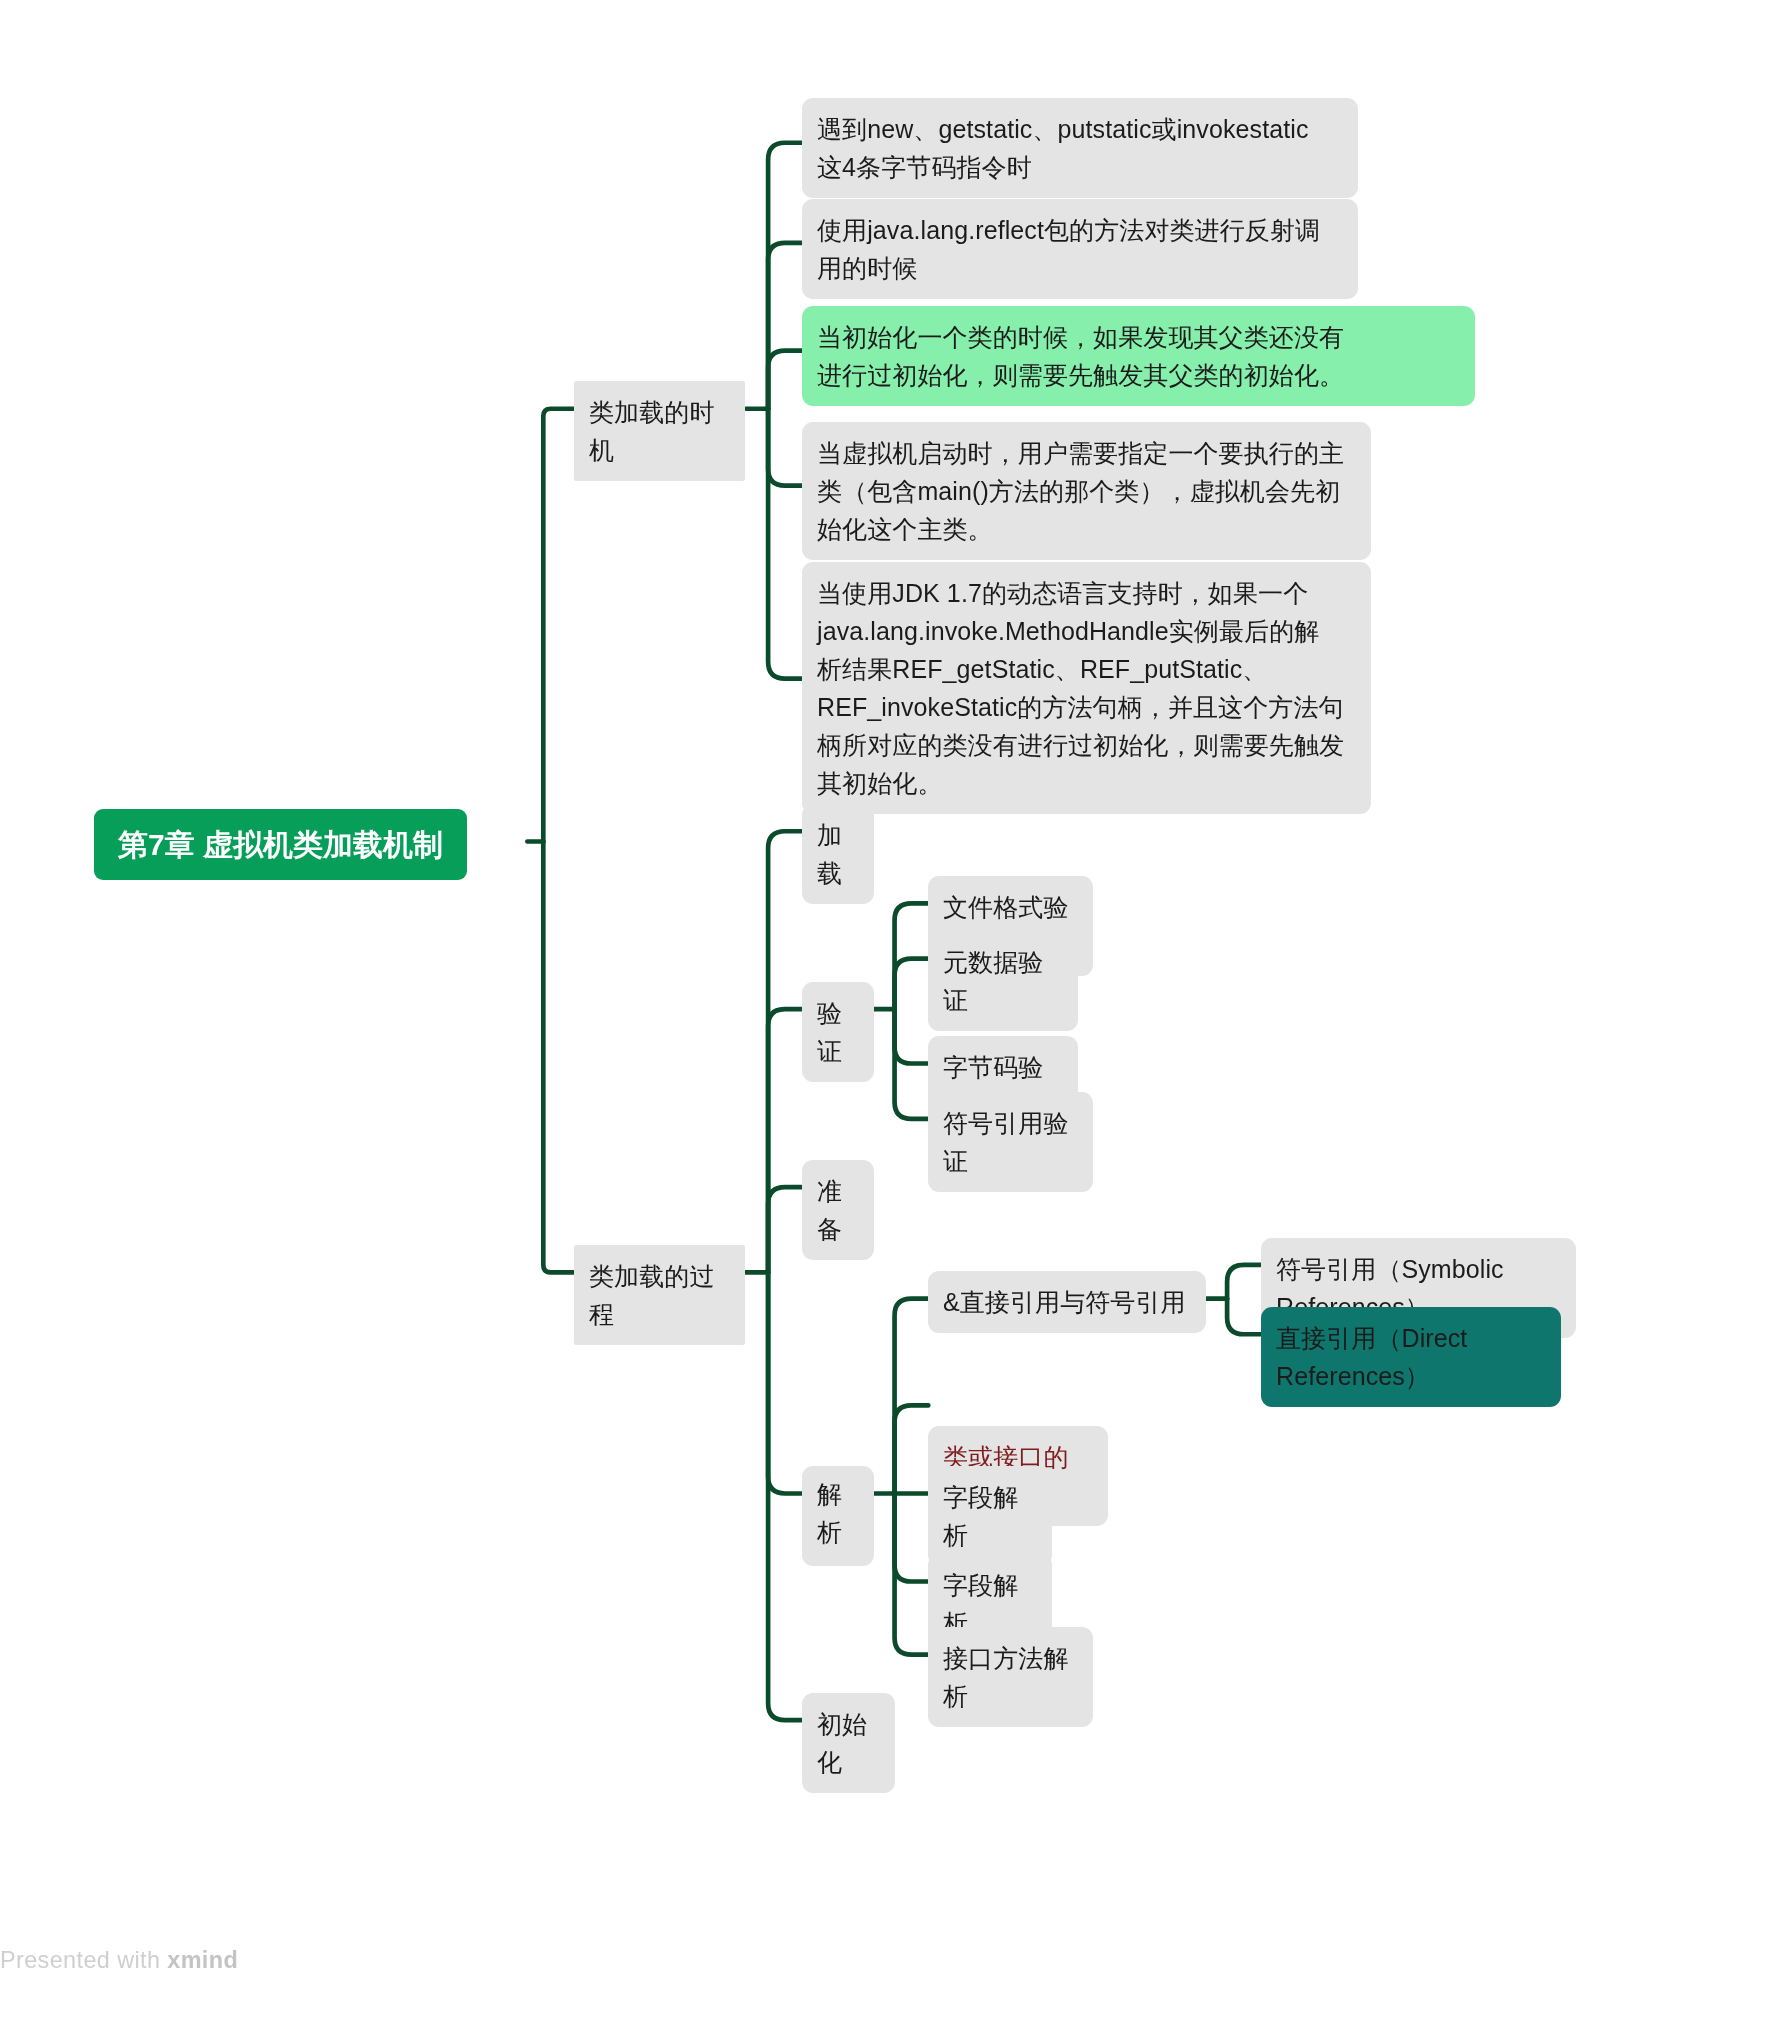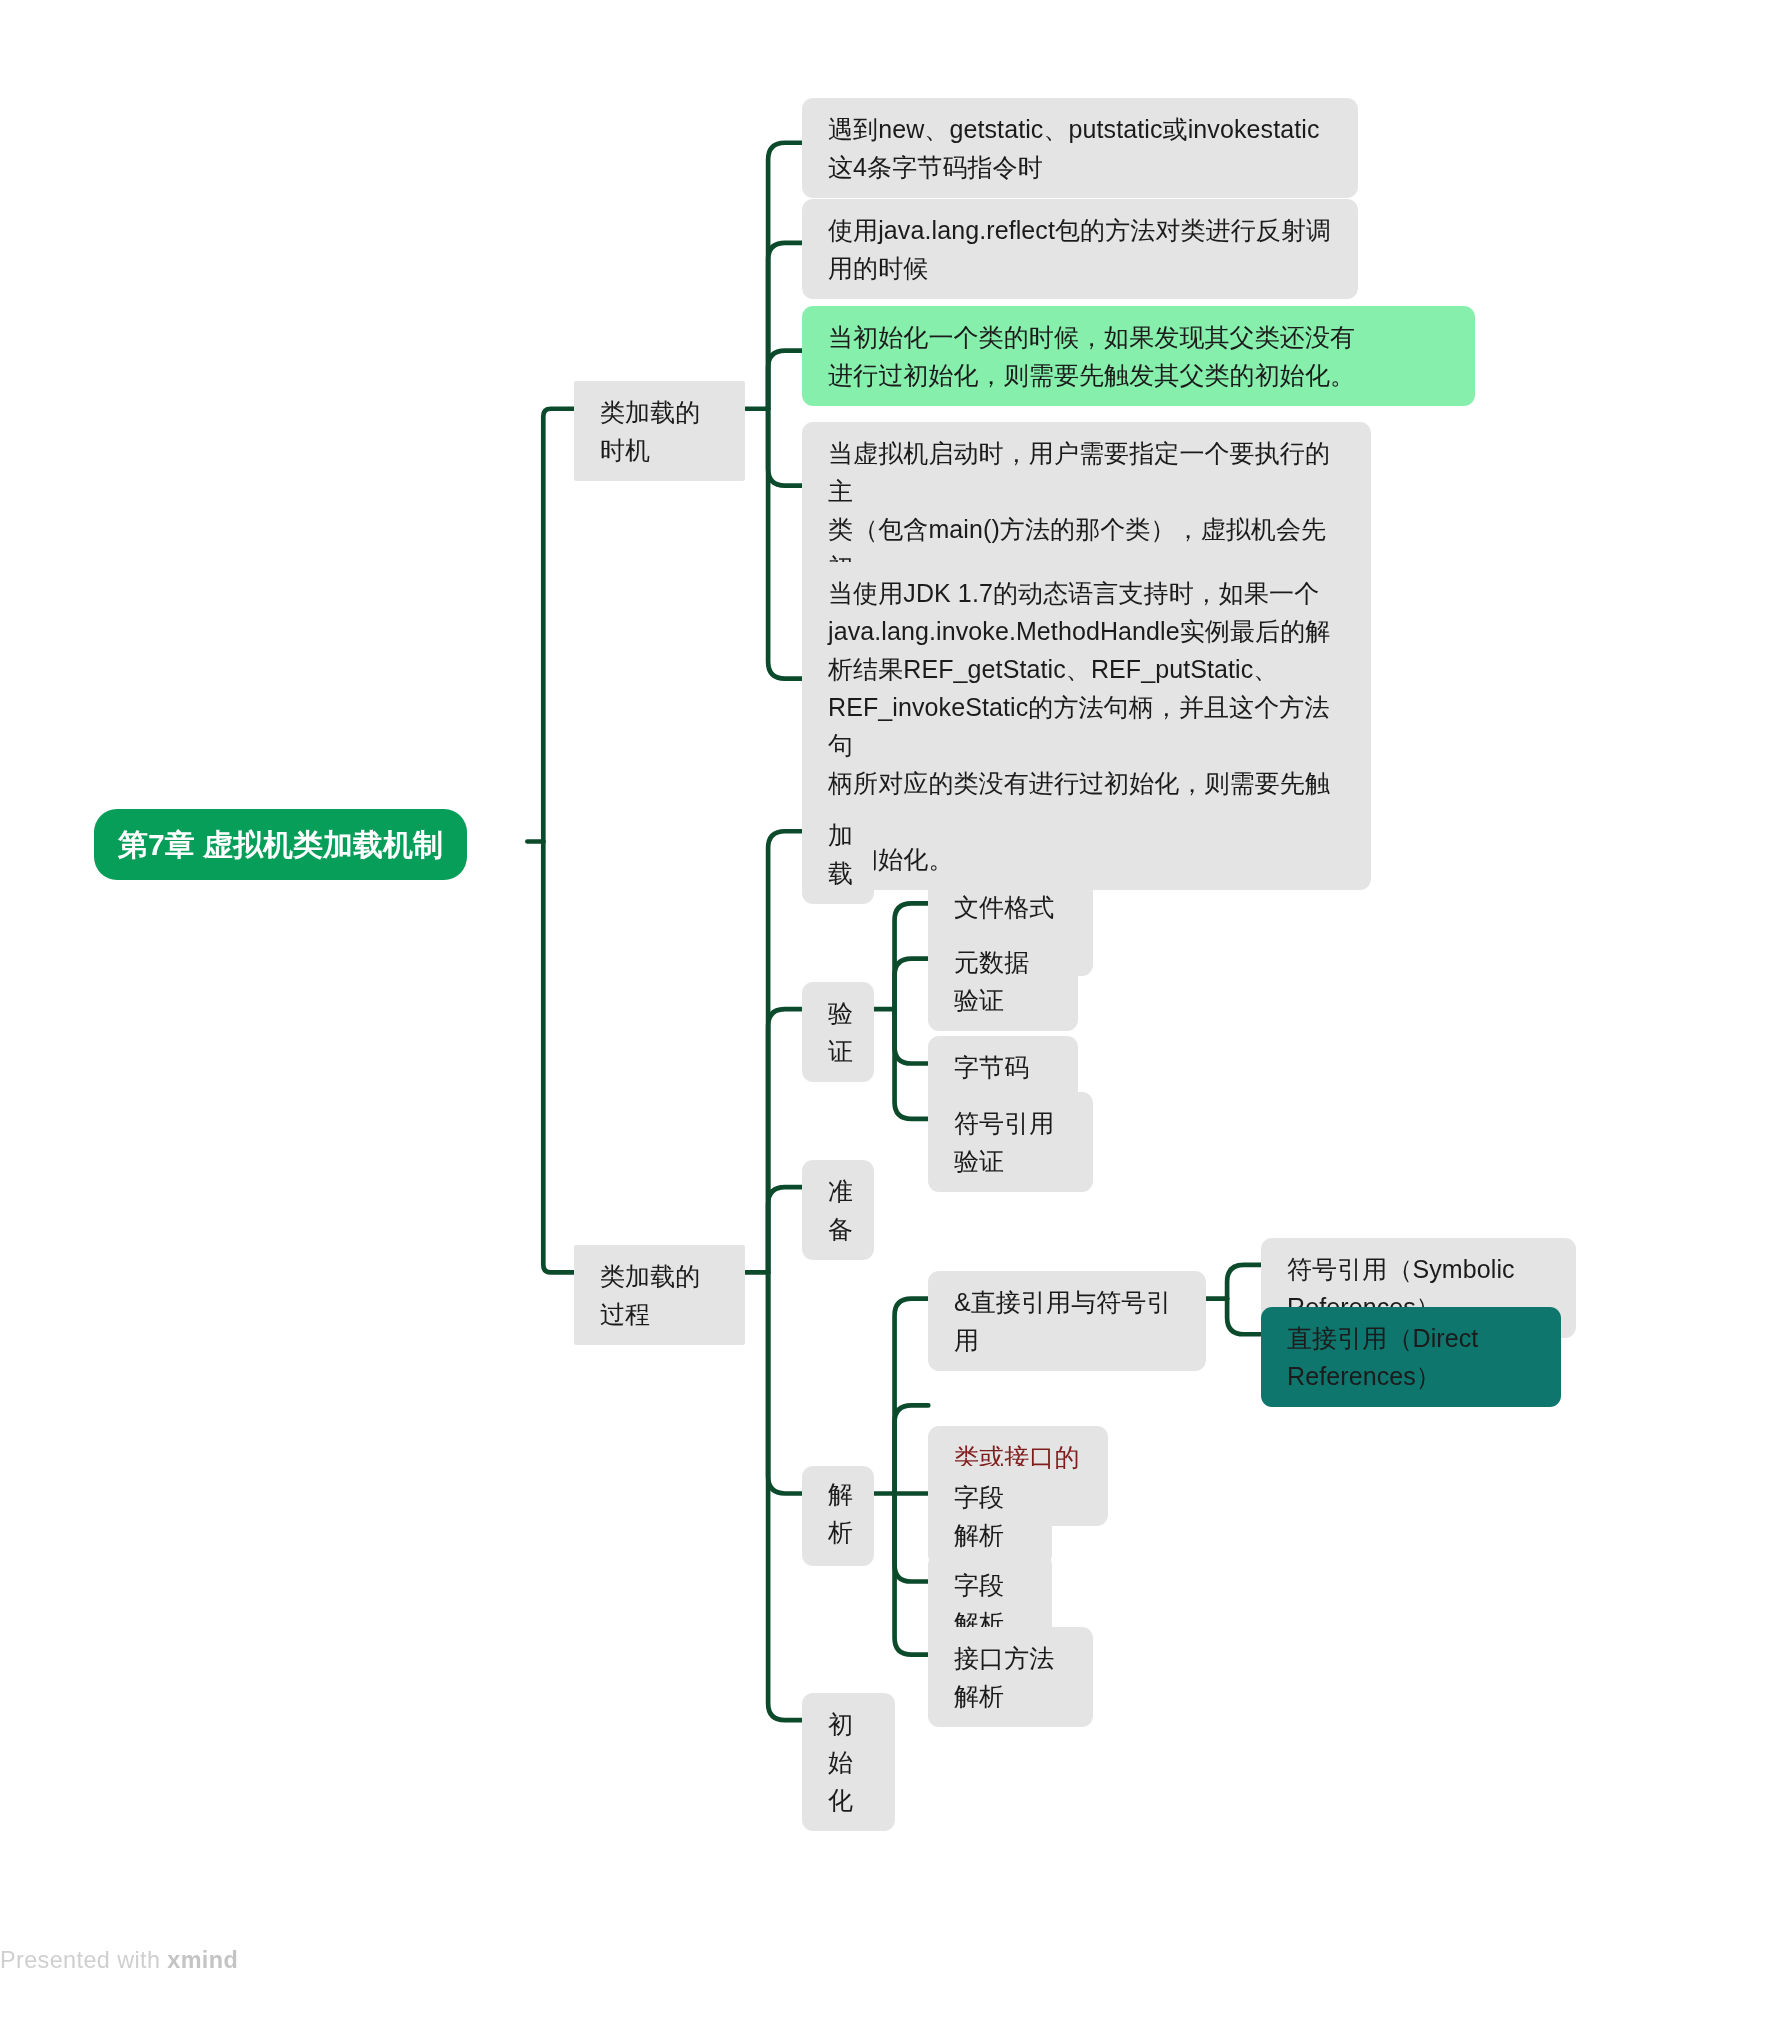--- a/index.html
+++ b/index.html
@@ -29,36 +29,36 @@
     pointer-events: none;
   }
   .node {
     position: absolute;
     box-sizing: border-box;
     background: #e4e4e4;
     border-radius: 11.2px;
     color: #1b1b1b;
     font-size: 25px;
     line-height: 38px;
-    padding: 12px 26px;
+    padding: 12px 15px;
     white-space: pre-wrap;
     letter-spacing: 0.1px;
   }
   .node.topic {
     border-radius: 2px;
   }
   .node.leaf-short {
     border-radius: 11.2px;
   }
   .root {
     position: absolute;
     box-sizing: border-box;
     background: #079e59;
     color: #ffffff;
-    border-radius: 23px;
+    border-radius: 9px;
     font-size: 30px;
     line-height: 41px;
     font-weight: bold;
     padding: 15px 24px;
     white-space: nowrap;
   }
   .footer {
     position: absolute;
     left: 0;
     right: 0;

